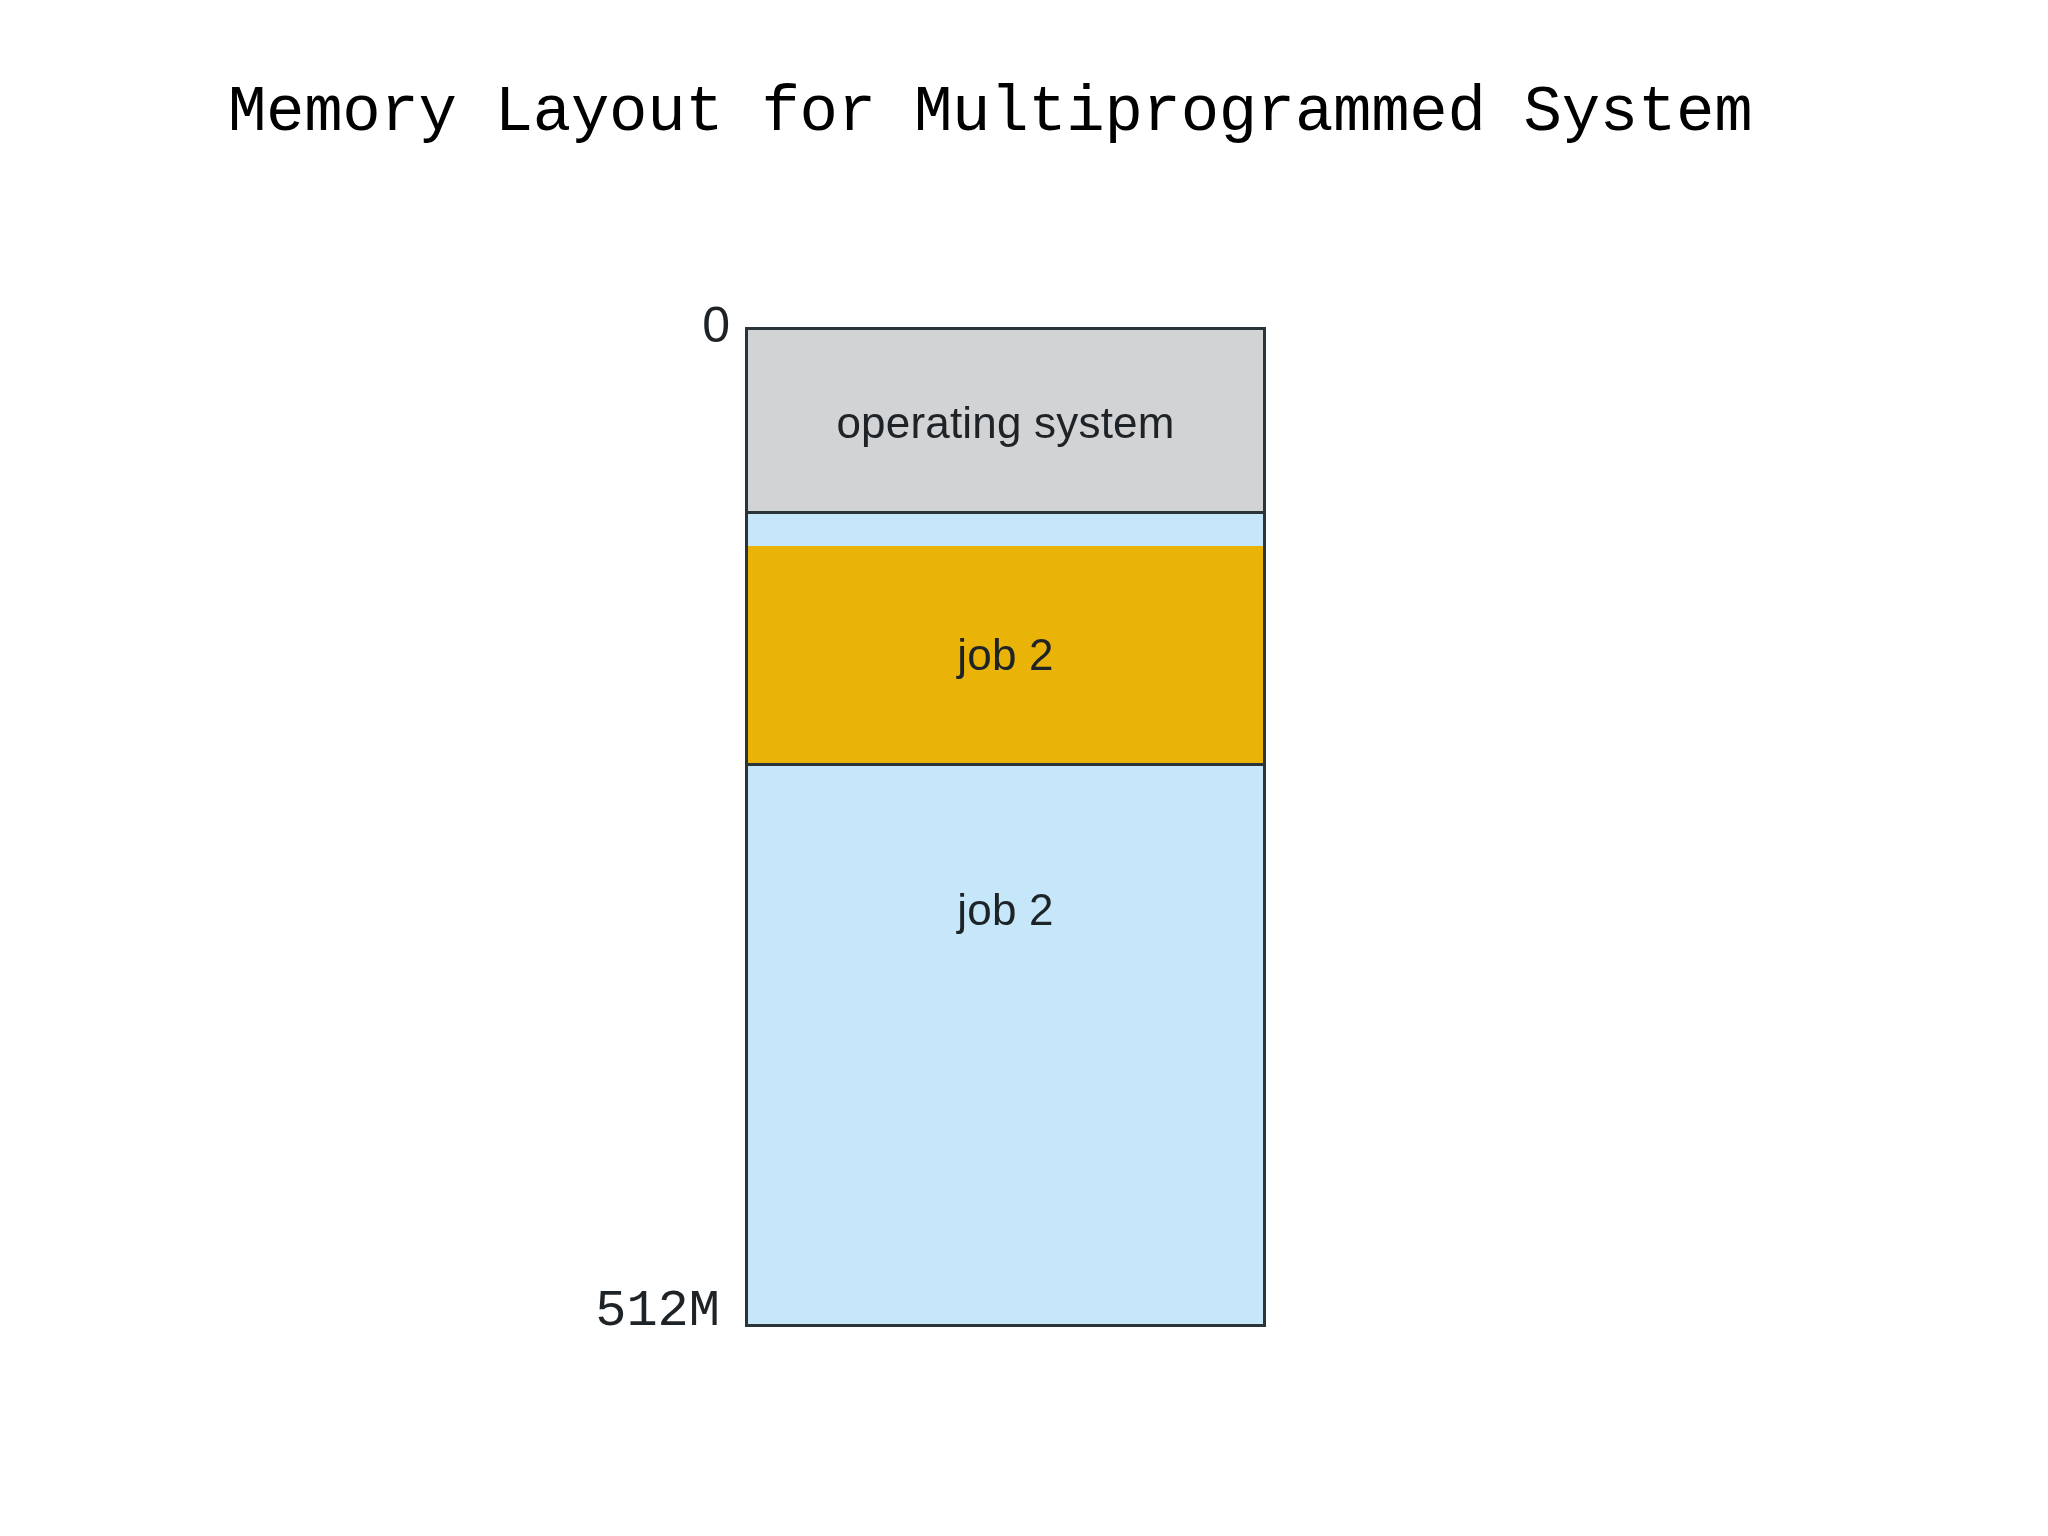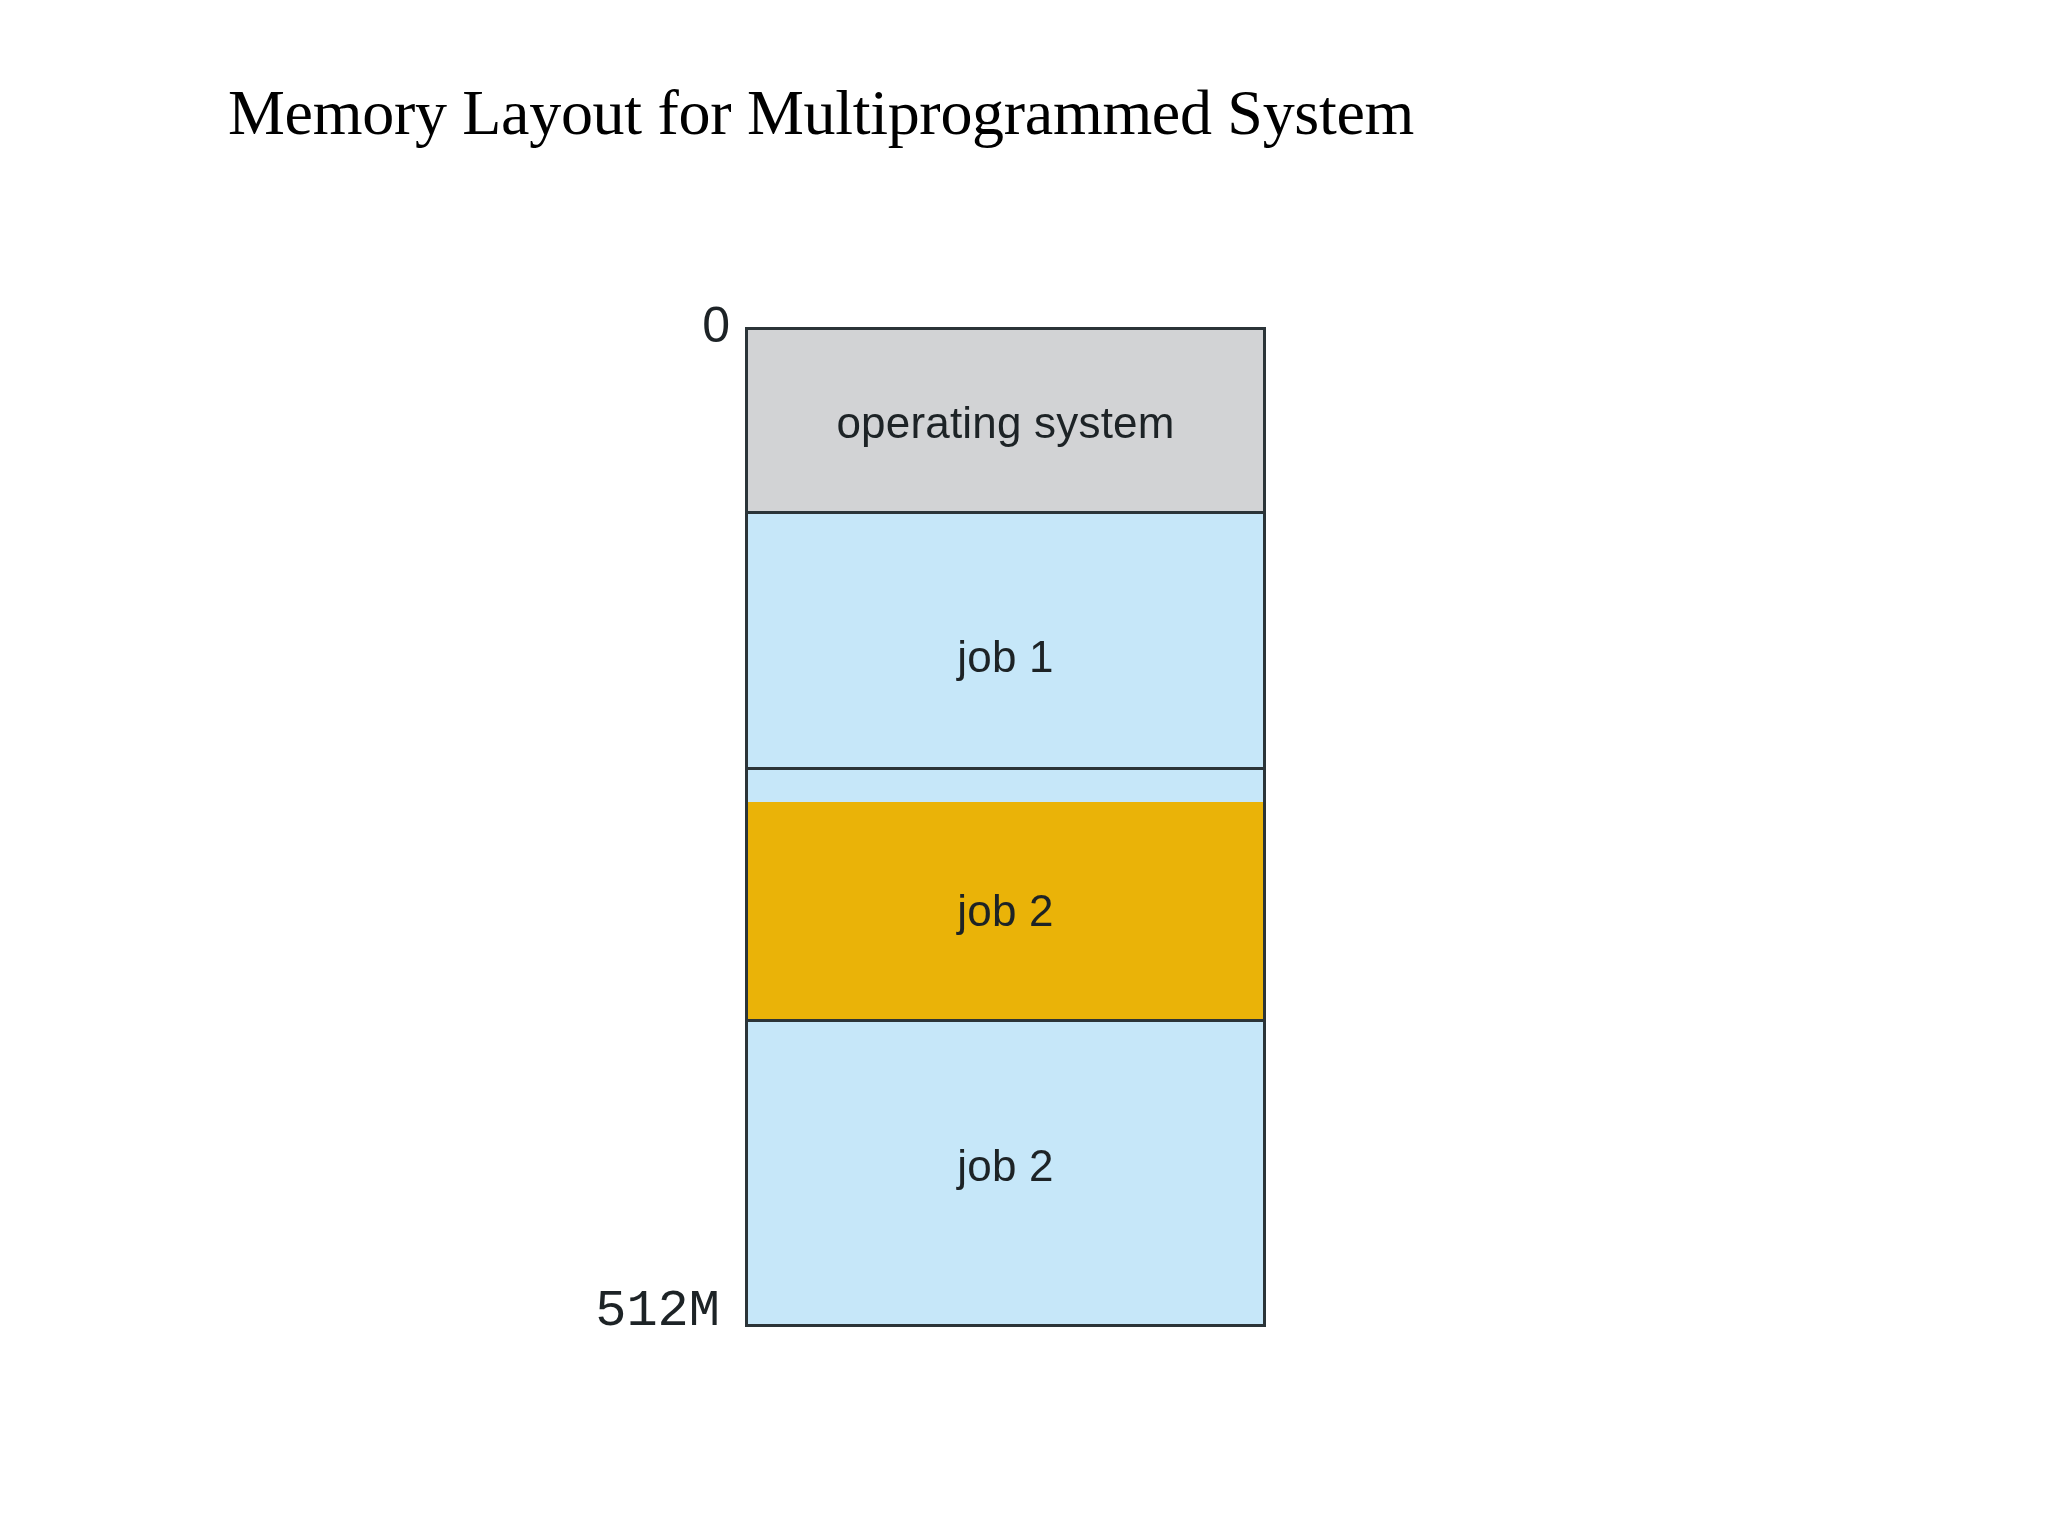--- a/index.html
+++ b/index.html
@@ -20,21 +20,21 @@
     position: absolute;
     inset: 0;
     background: #ffffff;
   }
 
   
   .slide-title {
     position: absolute;
     left: 228px;
     top: 78px;
-    font-family: Liberation Serif, serif;
+    font-family: Liberation Mono, monospace;
     font-size: 64px;
     font-weight: 400;
     color: #000000;
     letter-spacing: -0.3px;
     white-space: nowrap;
     line-height: 1.1;
   }
 
   
   .diagram {
@@ -131,23 +131,20 @@
     <div class="addr-label addr-top">0</div>
 
     <div class="addr-label addr-bottom">512M</div>
 
     <div class="memory-box">
 
       <div class="mem-section os">
         <span class="section-label">operating system</span>
       </div>
 
-      <div class="mem-section job-a">
-        <span class="section-label">job 1</span>
-      </div>
 
       <div class="mem-section job-b">
         <span class="section-label">job 2</span>
       </div>
 
       <div class="mem-section job-c">
         <span class="section-label">job 2</span>
       </div>
 
 

